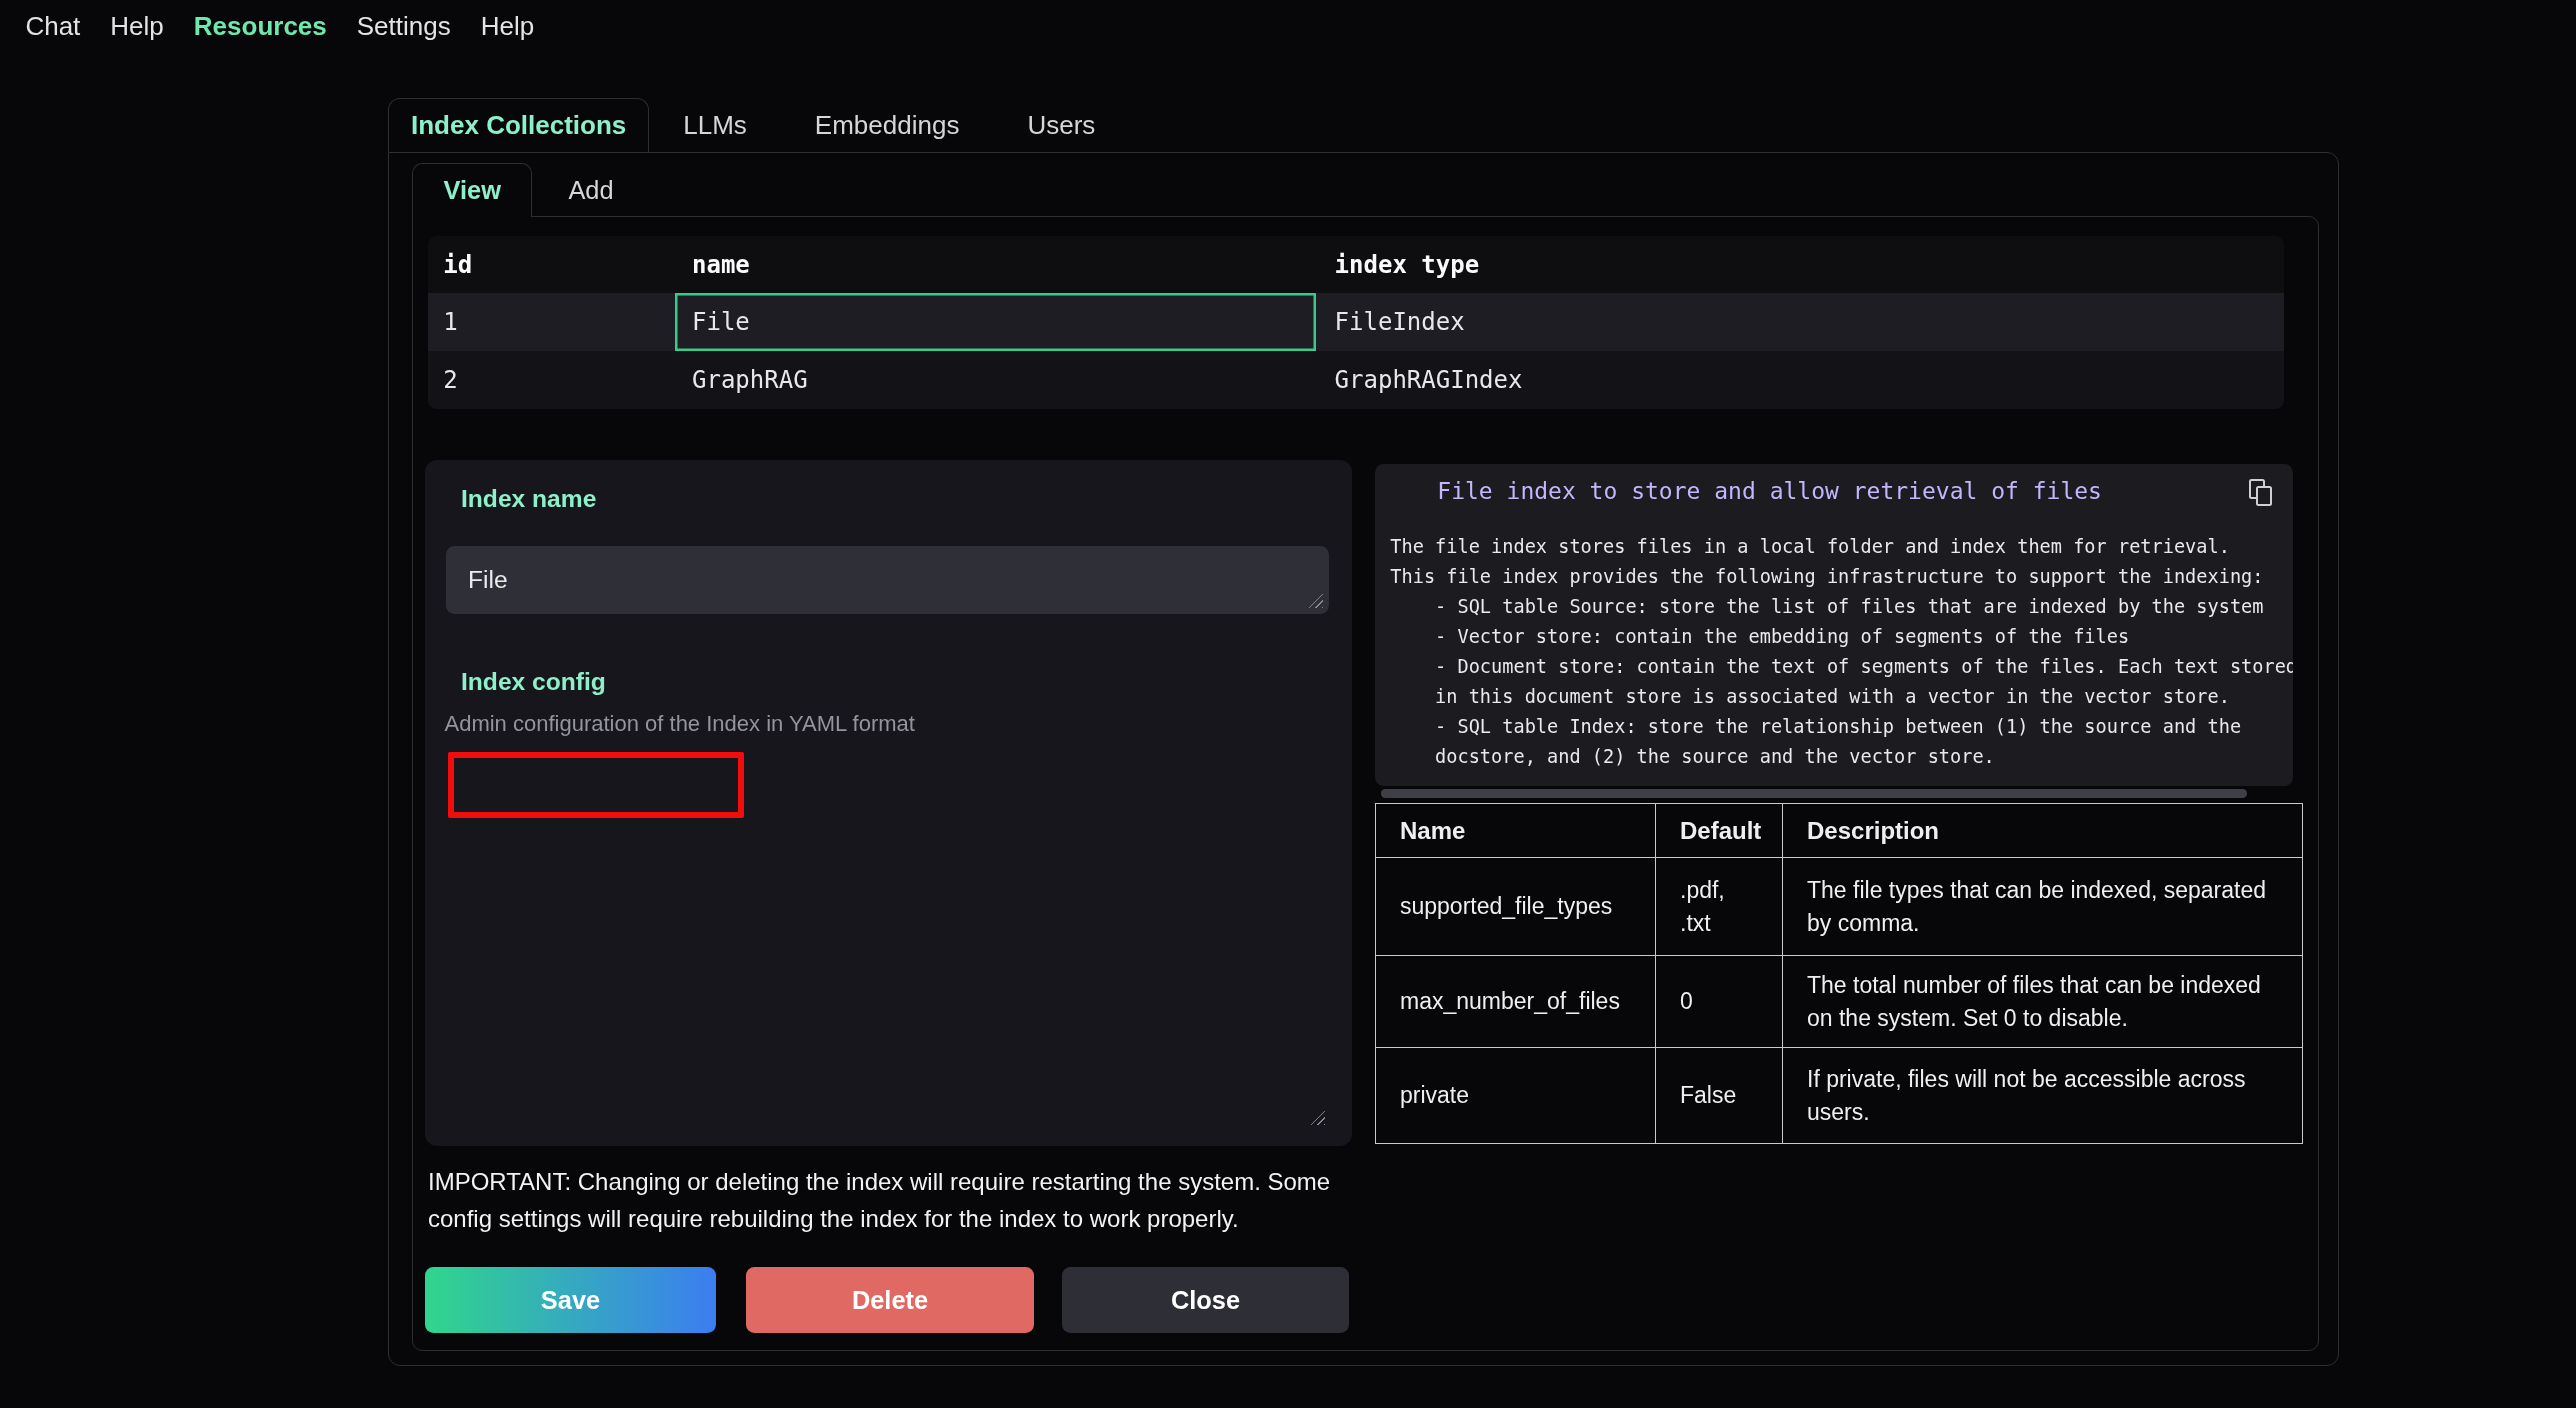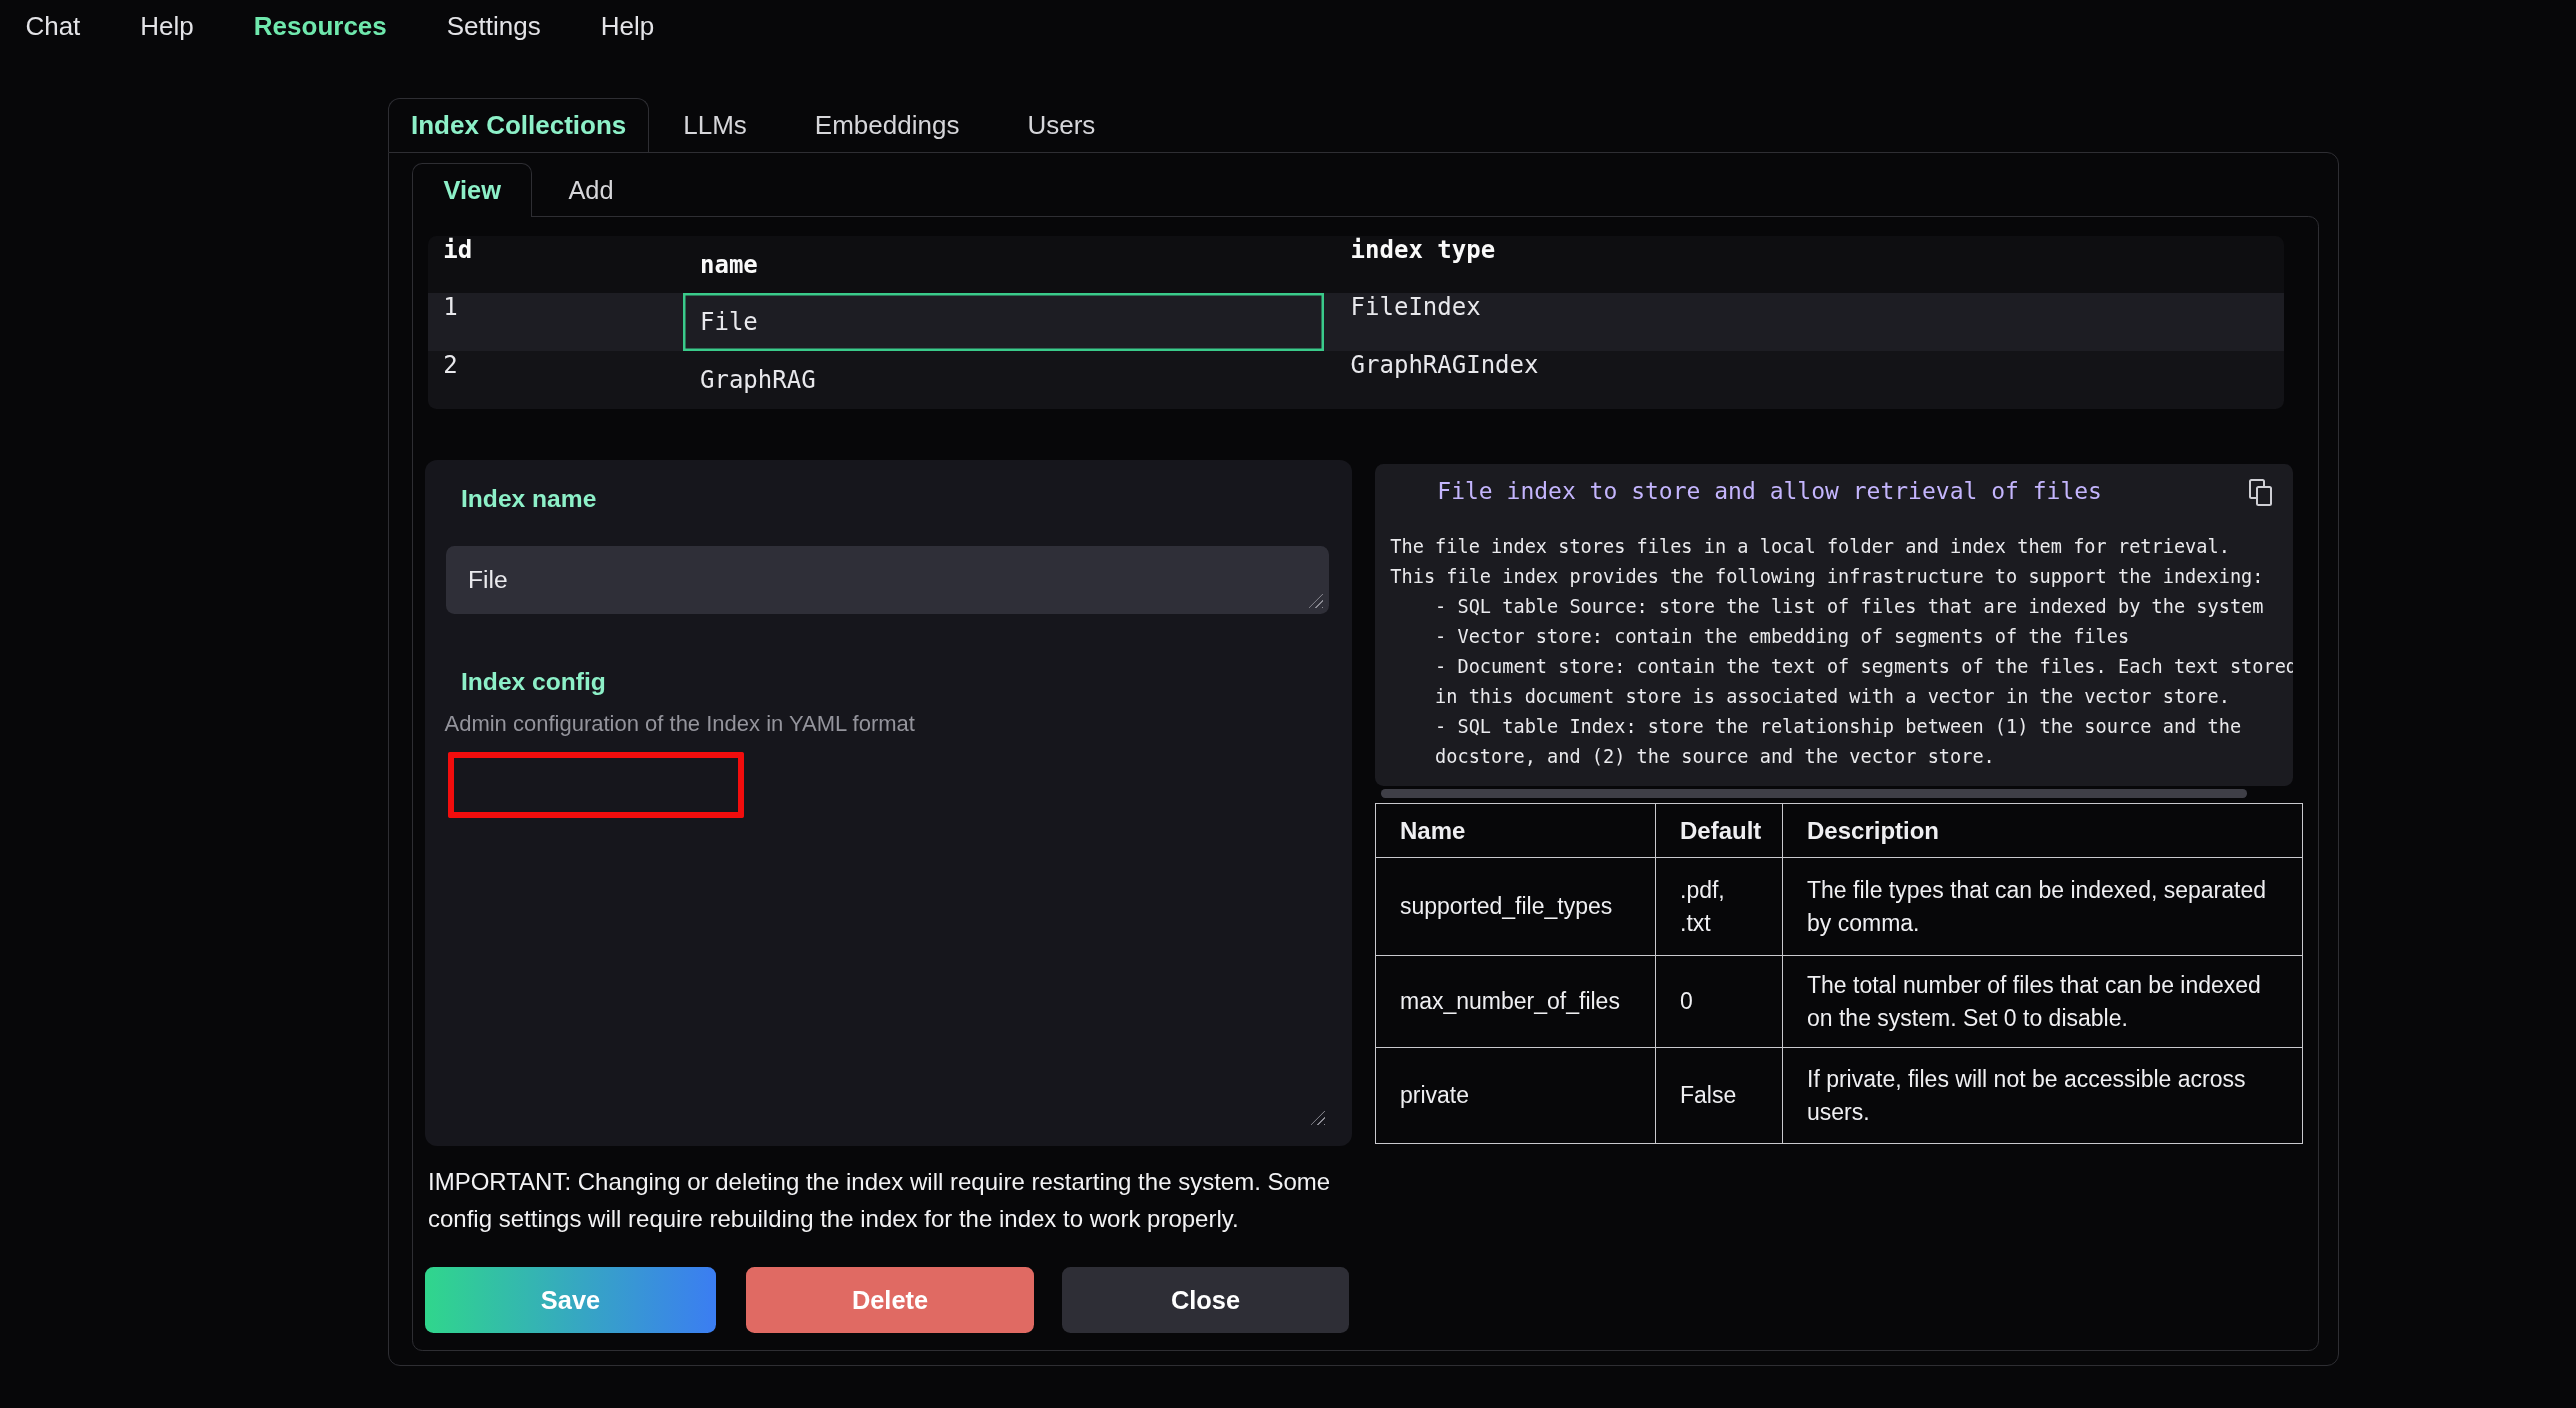--- a/index.html
+++ b/index.html
@@ -7,21 +7,21 @@
   body {
     position:relative; overflow:hidden;
     background:#070709;
     font-family:"Liberation Sans", sans-serif;
     color:#e6e6e9;
     -webkit-font-smoothing:antialiased;
   }
   .abs { position:absolute; }
 
   
-  .topnav { left:0; top:0; width:2576px; height:53px; display:flex; align-items:center; gap:60px; padding-left:25.4px; }
+  .topnav { left:0; top:0; width:2576px; height:53px; display:flex; align-items:center; gap:30px; padding-left:25.4px; }
   .nav-item { font-size:26px; color:#e3e3e7; cursor:pointer; }
   .nav-item.active { color:#6fe8ad; font-weight:700; }
 
   
   .tabbar1 { left:388px; top:98px; height:54px; display:flex; z-index:3; }
   .tab { display:flex; align-items:center; padding:0 34px; font-size:26px; color:#d6d6da; cursor:pointer; }
   .tab.active {
     padding:0 22px; color:#8df0c8; font-weight:700;
     background:#070709;
     border:0.8px solid #2e2e33; border-bottom:none;
@@ -44,21 +44,21 @@
   }
   .inner-body {
     left:412px; top:216px; width:1907px; height:1135px;
     border:0.8px solid #2e2e33; border-radius:0 10.2px 10.2px 10.2px;
     z-index:2;
   }
 
   
   .ctable { left:428px; top:236px; width:1856px; border-radius:8.5px; overflow:hidden;
             font-family:"DejaVu Sans Mono", monospace; z-index:4; }
-  .crow { display:flex; align-items:flex-start;gap:8px; }
+  .crow { display:flex; align-items:center; }
   .crow.head { height:57px; background:#0e0e11; font-weight:700; font-size:24px; color:#fafafa; }
   .crow.r1 { height:58px; background:#1d1d23; font-size:24px; color:#e8e8ec; }
   .crow.r2 { height:58px; background:#131317; font-size:24px; color:#e8e8ec; }
   .c-id { width:247px; padding-left:15.3px; }
   .c-name { width:641px; padding-left:17px; align-self:stretch; display:flex; align-items:center; }
   .c-type { flex:1; padding-left:18.6px; }
   .cell-selected { box-shadow:inset 0 0 0 2.5px #3acb8b; }
 
   
   .form-panel { left:425px; top:460px; width:927px; height:686px; background:#16161c; border-radius:12px; z-index:4; }

